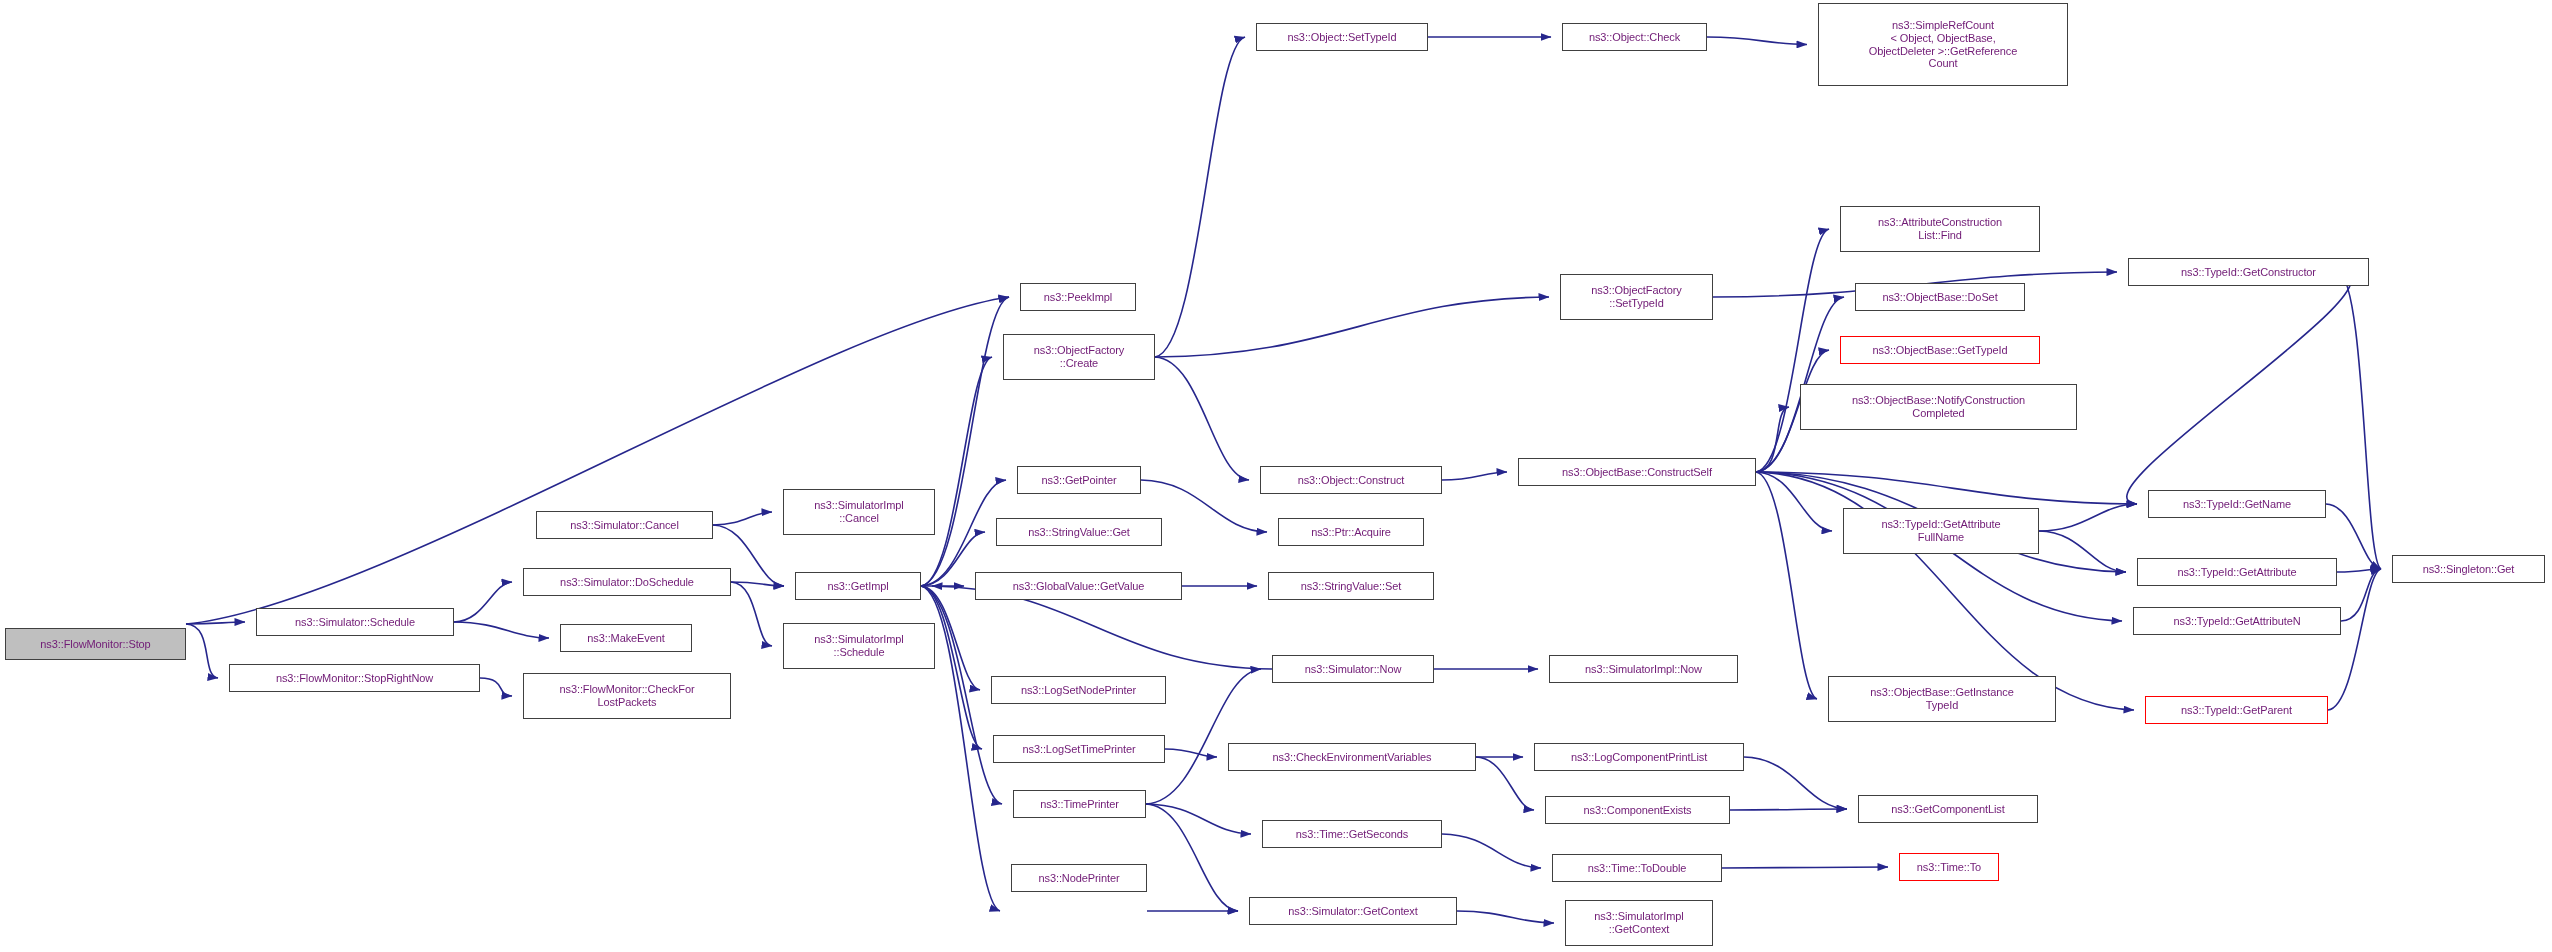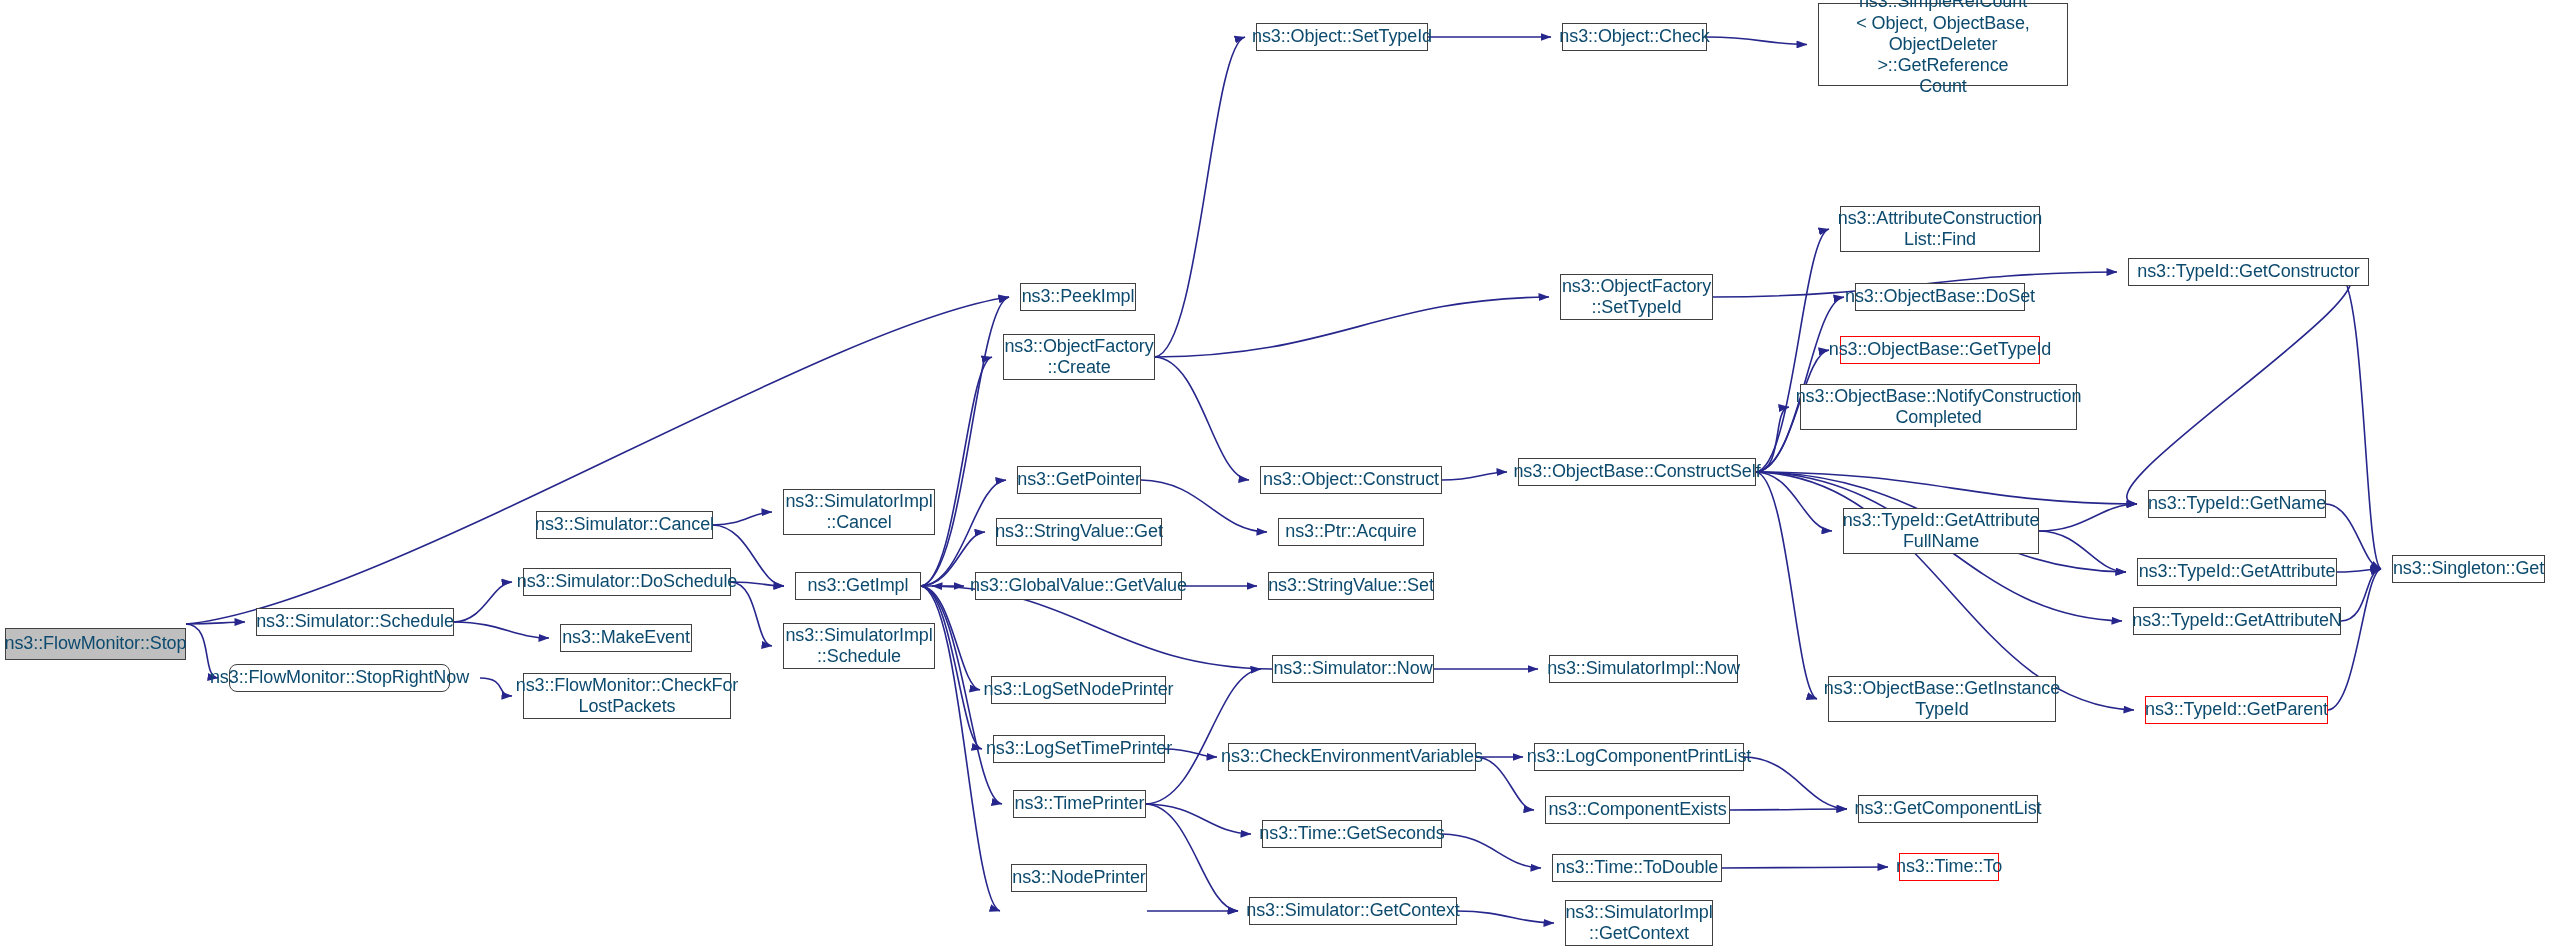--- a/index.html
+++ b/index.html
@@ -26,22 +26,22 @@
   }
   .node {
     position: absolute;
     box-sizing: border-box;
     display: flex;
     align-items: center;
     justify-content: center;
     text-align: center;
     background: #ffffff;
     border: 1px solid #404040;
-    color: #0c4a6e;
-    font-size: 18px;
+    color: #701a75;
+    font-size: 11px;
     line-height: 1.18;
     letter-spacing: -0.1px;
     white-space: pre-line;
     padding: 1px 4px;
     z-index: 5;
   }
   .node.root {
     background: #bfbfbf;
     border: 1px solid #404040;
     margin-top: 20px;
@@ -117,21 +117,21 @@
       <path d="M1146,804 C1198.2,804.5775 1209.8,833.1915 1251,834" fill="none" stroke="#26268c" stroke-width="1.6" marker-end="url(#ah)"></path>
       <path d="M1442,834 C1491.5,834.6545 1502.5,867.0837 1541,868" fill="none" stroke="#26268c" stroke-width="1.6" marker-end="url(#ah)"></path>
       <path d="M1722,868 C1801.65,867.98075 1819.35,867.02695 1888,867" fill="none" stroke="#26268c" stroke-width="1.6" marker-end="url(#ah)"></path>
       <path d="M1147,911 C1192.9,911 1203.1,911 1238,911" fill="none" stroke="#26268c" stroke-width="1.6" marker-end="url(#ah)"></path>
       <path d="M1146,804 C1192.35,806.05975 1202.65,908.11635 1238,911" fill="none" stroke="#26268c" stroke-width="1.6" marker-end="url(#ah)"></path>
       <path d="M1457,911 C1505.6,911.231 1516.4,922.6766 1554,923" fill="none" stroke="#26268c" stroke-width="1.6" marker-end="url(#ah)"></path>
     </svg>
   <div id="node-layer">
       <div class="node root" style="left: 5px; top: 608px; width: 181px; height: 32px;">ns3::FlowMonitor::Stop</div>
       <div class="node" style="left: 256px; top: 608px; width: 198px; height: 28px;">ns3::Simulator::Schedule</div>
-      <div class="node" style="left: 229px; top: 664px; width: 221px; height: 28px; border-radius: 8px;">ns3::FlowMonitor::StopRightNow</div>
+      <div class="node" style="left: 229px; top: 664px; width: 251px; height: 28px;">ns3::FlowMonitor::StopRightNow</div>
       <div class="node" style="left: 536px; top: 511px; width: 177px; height: 28px;">ns3::Simulator::Cancel</div>
       <div class="node" style="left: 523px; top: 568px; width: 208px; height: 28px;">ns3::Simulator::DoSchedule</div>
       <div class="node" style="left: 560px; top: 624px; width: 132px; height: 28px;">ns3::MakeEvent</div>
       <div class="node" style="left: 523px; top: 673px; width: 208px; height: 46px;">ns3::FlowMonitor::CheckFor
 LostPackets</div>
       <div class="node" style="left: 783px; top: 489px; width: 152px; height: 46px;">ns3::SimulatorImpl
 ::Cancel</div>
       <div class="node" style="left: 795px; top: 572px; width: 126px; height: 28px;">ns3::GetImpl</div>
       <div class="node" style="left: 783px; top: 623px; width: 152px; height: 46px;">ns3::SimulatorImpl
 ::Schedule</div>

